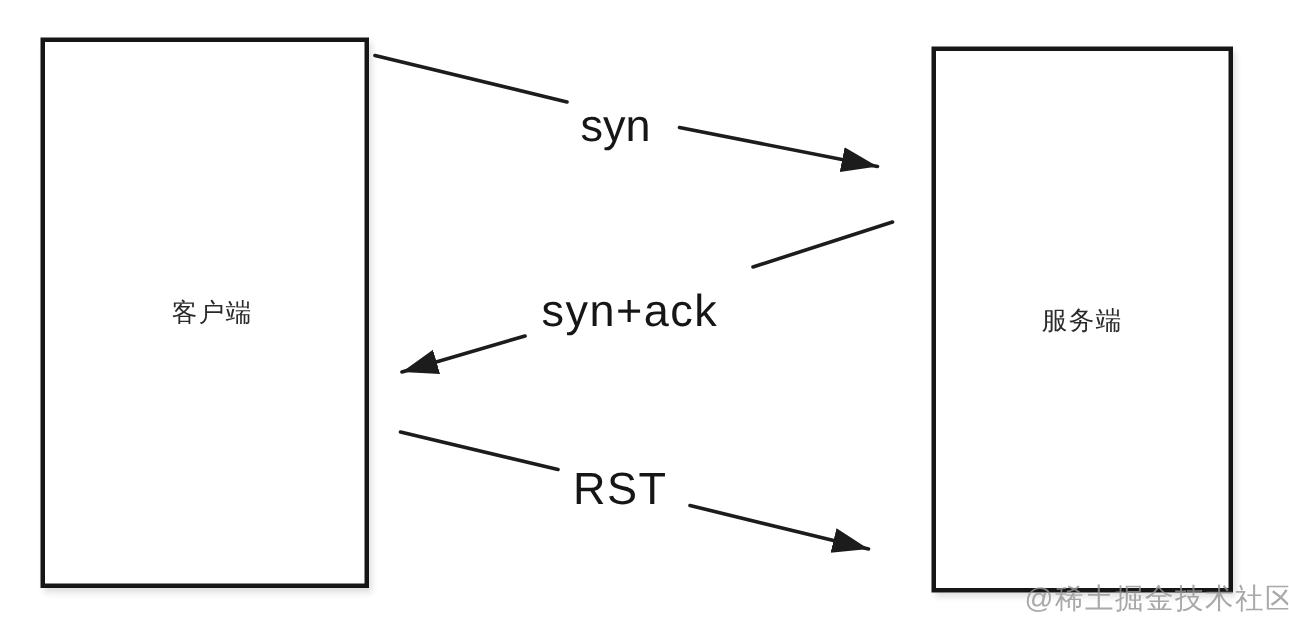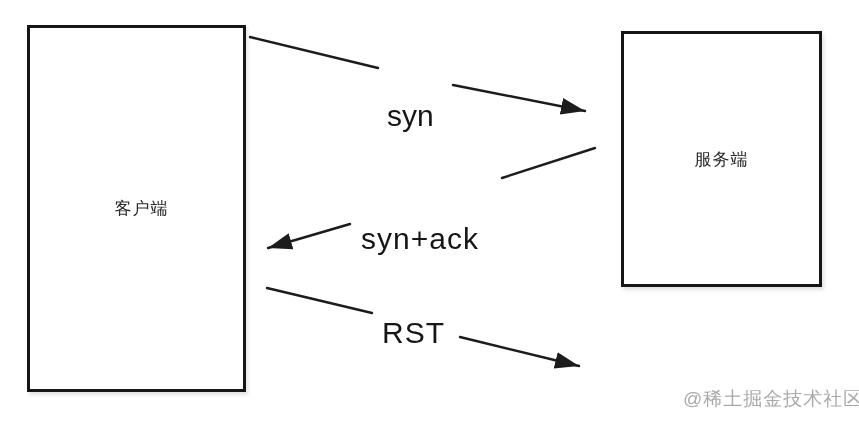--- a/index.html
+++ b/index.html
@@ -24,45 +24,44 @@
     align-items: center;
     justify-content: center;
     box-shadow: 2px 3px 4px rgba(0,0,0,0.12);
   }
   .node-box .node-label {
     font-size: 17px;
     color: #2a2a2a;
     letter-spacing: 1px;
   }
   #client-box { left: 27px; top: 25px; width: 219px; height: 367px; padding-left: 10px; }
-  #server-box { left: 621px; top: 31px; width: 201px; height: 256px; }
+  #server-box { left: 621px; top: 31px; width: 201px; height: 364px; }
 
   .arrow-layer {
     position: absolute;
     left: 0; top: 0;
     width: 859px;
     height: 428px;
     pointer-events: none;
   }
   .arrow-layer line {
     stroke: #1c1c1c;
     stroke-width: 2.4;
     stroke-linecap: round;
   }
   .msg-label {
     position: absolute;
     font-size: 30px;
     color: #161616;
     line-height: 1;
     white-space: nowrap;
-    margin-top: 31px;
   }
   #label-syn     { left: 387px; top: 70px; }
   #label-synack  { left: 361px; top: 193px; letter-spacing: 1px; text-align: right; }
-  #label-rst     { left: 382px; top: 287px; letter-spacing: 1px; }
+  #label-rst     { left: 382px; top: 312px; letter-spacing: 1px; }
 
   .watermark {
     position: absolute;
     left: 683px;
     top: 386px;
     font-size: 19px;
     color: rgba(148, 148, 148, 0.8);
     letter-spacing: 1px;
     white-space: nowrap;
   }

